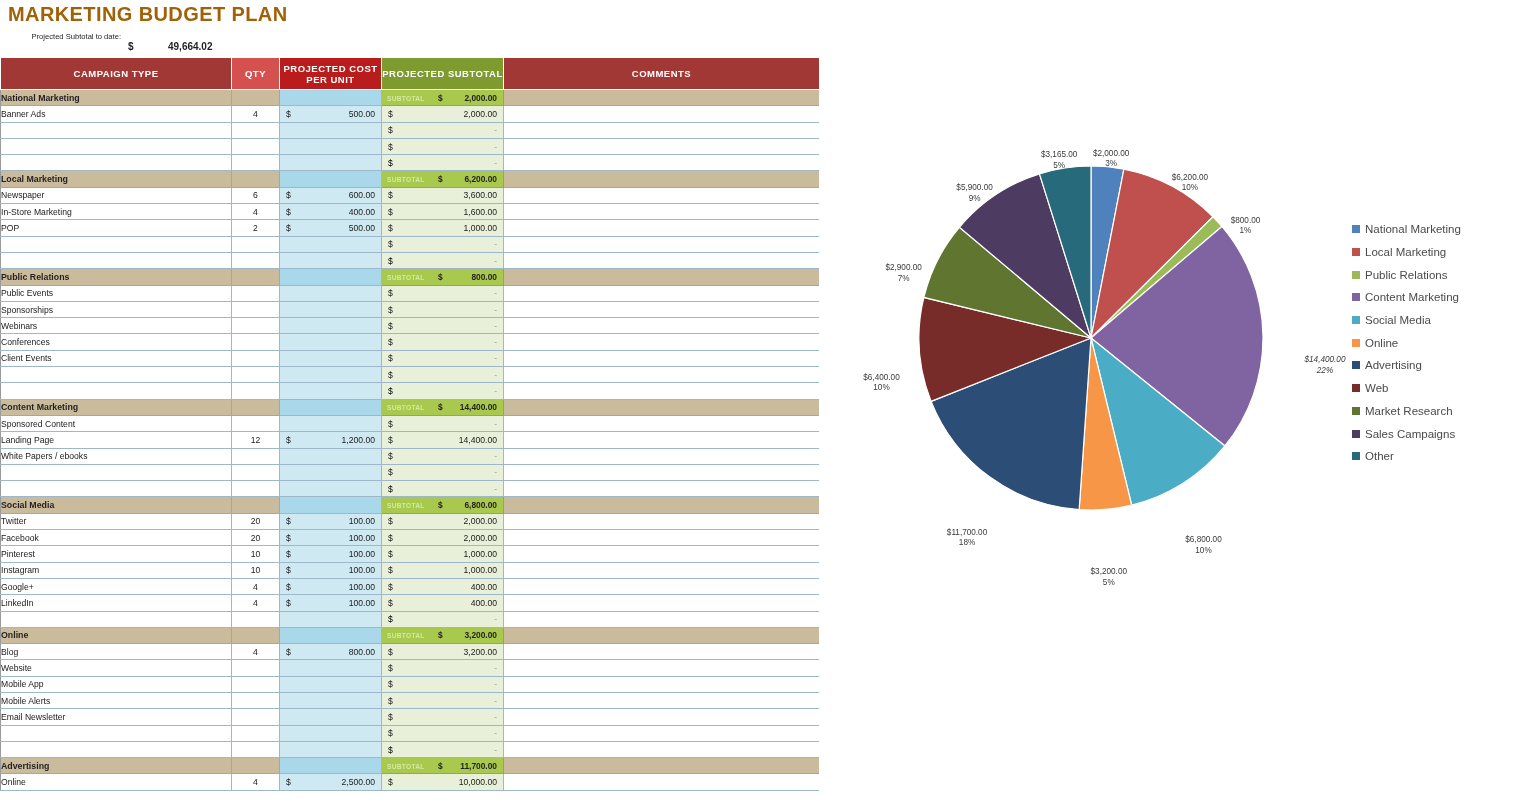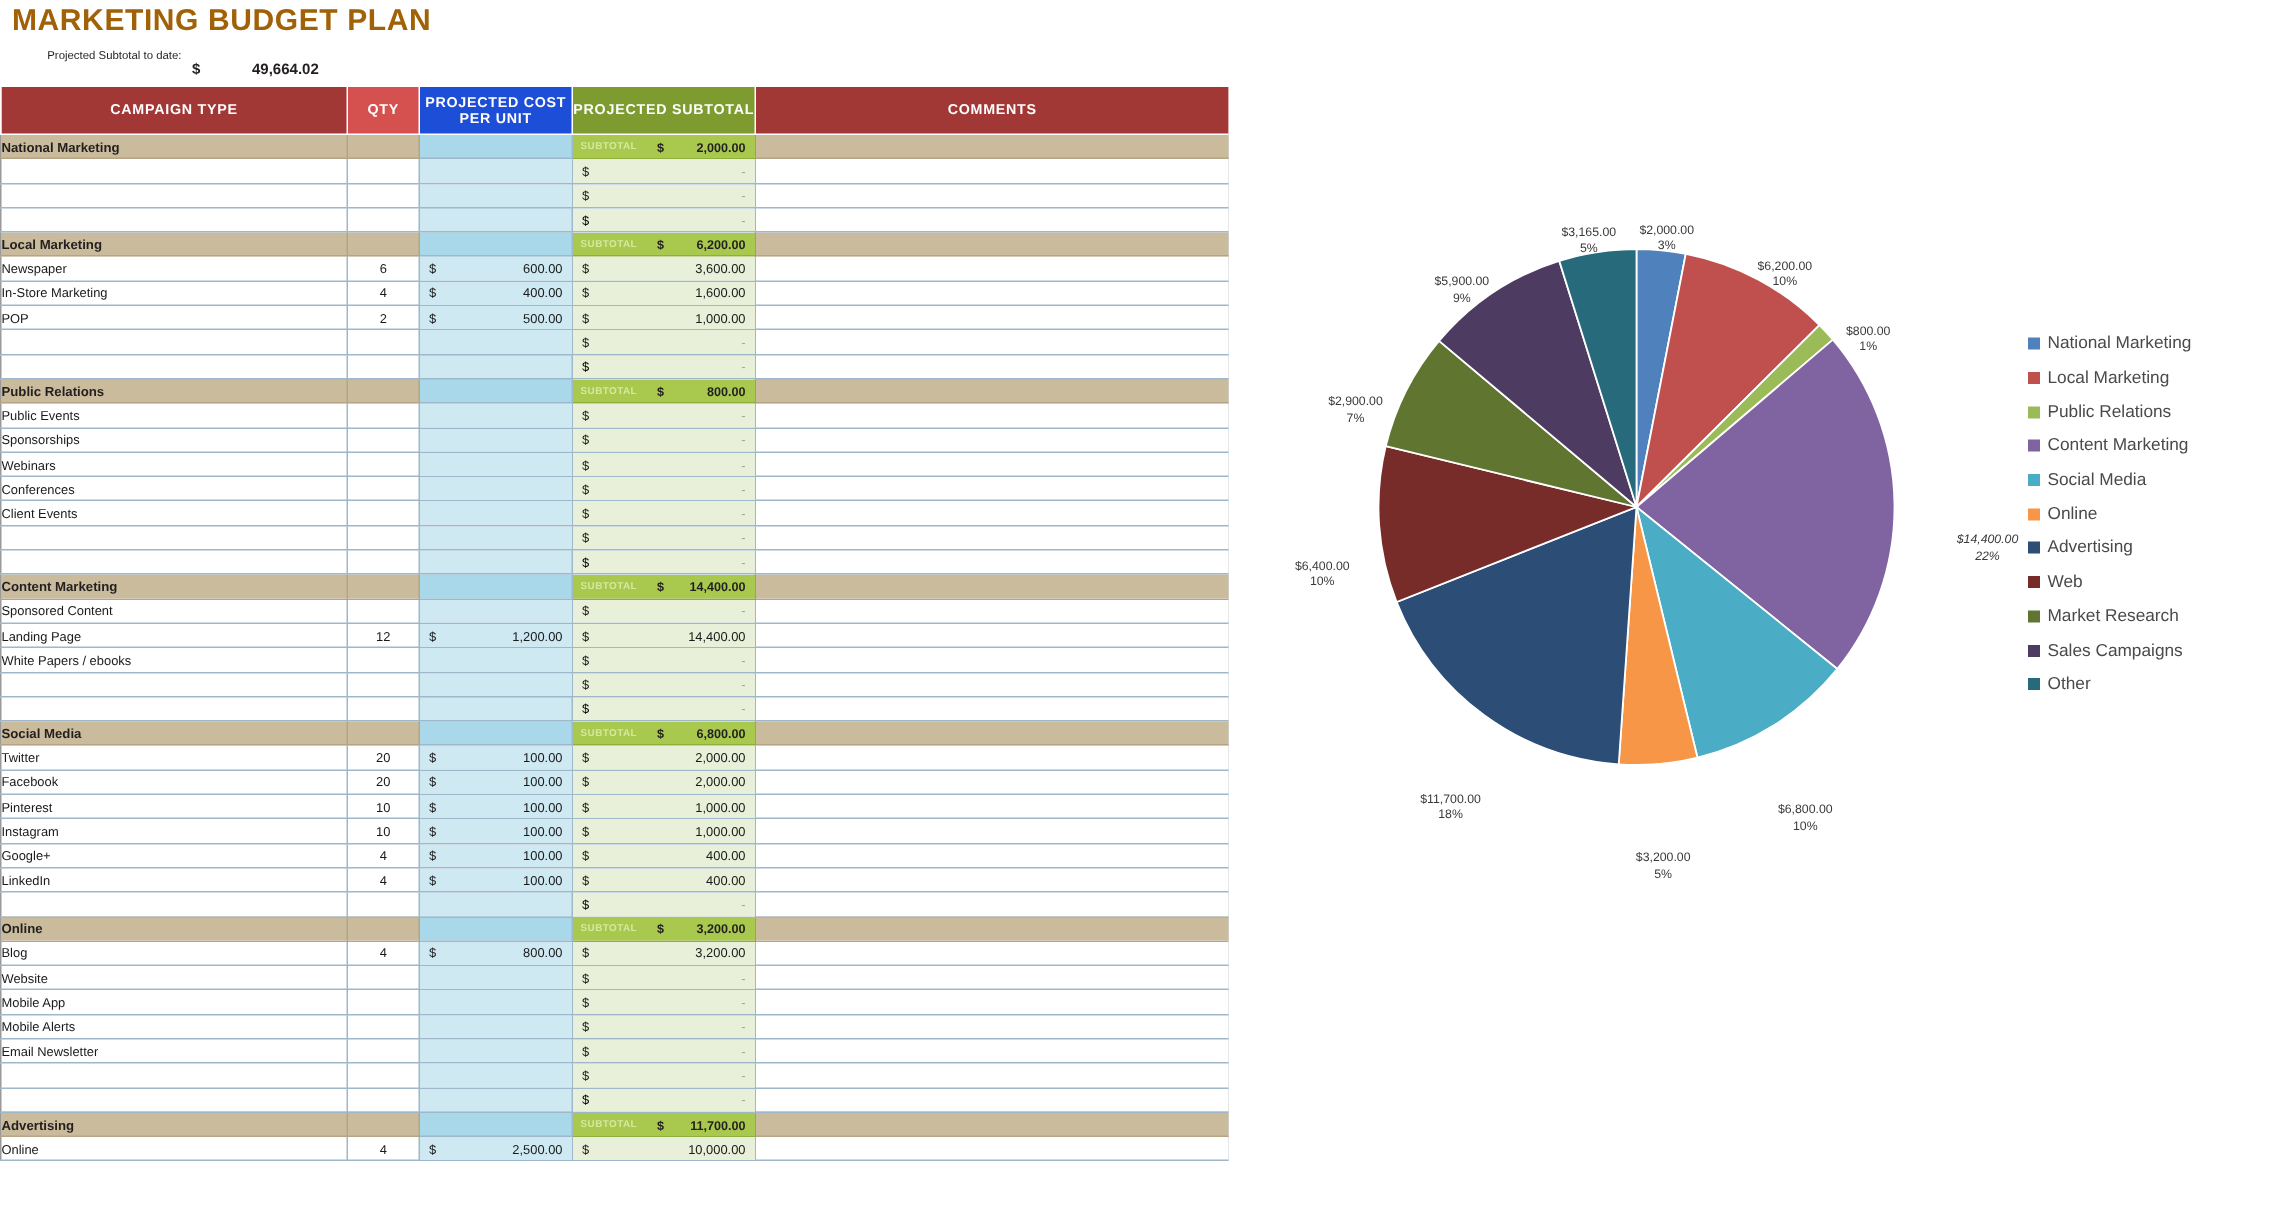--- a/index.html
+++ b/index.html
@@ -43,21 +43,21 @@
 
   
   tr.hdr th {
     height: 32px; color: #ffffff; font-size: 9.5px; font-weight: bold;
     letter-spacing: .5px; text-align: center; vertical-align: middle;
     border: 1px solid #ffffff;
     margin-top: 31px;
   }
   th.h-type { background: #a23836; }
   th.h-qty  { background: #d4514f; }
-  th.h-cpu  { background: #1d4ed8; }
+  th.h-cpu  { background: #b91c1c; }
   th.h-sub  { background: #7d9b2f; }
   th.h-com  { background: #a23836; }
 
   
   tr.row td { height: 16.3px; font-size: 8.6px; color: #1a1a1a; vertical-align: middle; }
 
   td.cell-type { border: 1px solid #9fb8c9; border-left: 1px solid #9a9a9a; padding-left: 6px; background: #ffffff; }
   td.cell-qty  { border: 1px solid #9fb8c9; text-align: center; background: #ffffff; }
   td.cell-cpu  { border: 1px solid #9fb8c9; background: #cfe9f3; position: relative; }
   td.cell-sub  { border: 1px solid #9fb8c9; background: #e9f0d9; position: relative; }
@@ -143,20 +143,33 @@
             <td class="cat-qty"></td>
             <td class="cat-cpu"></td>
             <td class="cat-sub">
               <span class="st-word">SUBTOTAL</span>
               <span class="st-dollar">$</span>
               <span class="st-amt">2,000.00</span>
             </td>
             <td class="cat-com"></td>
           </tr>
           <tr class="row">
+            <td class="cell-type">Banner Ads</td>
+            <td class="cell-qty">4</td>
+            <td class="cell-cpu">
+              <span class="m-dollar">$</span>
+              <span class="m-amt">500.00</span>
+            </td>
+            <td class="cell-sub">
+              <span class="m-dollar">$</span>
+              <span class="m-amt">2,000.00</span>
+            </td>
+            <td class="cell-com"></td>
+          </tr>
+          <tr class="row">
             <td class="cell-type"></td>
             <td class="cell-qty"></td>
             <td class="cell-cpu"></td>
             <td class="cell-sub">
               <span class="m-dollar">$</span>
               <span class="m-amt dash">-</span>
             </td>
             <td class="cell-com"></td>
           </tr>
           <tr class="row">

